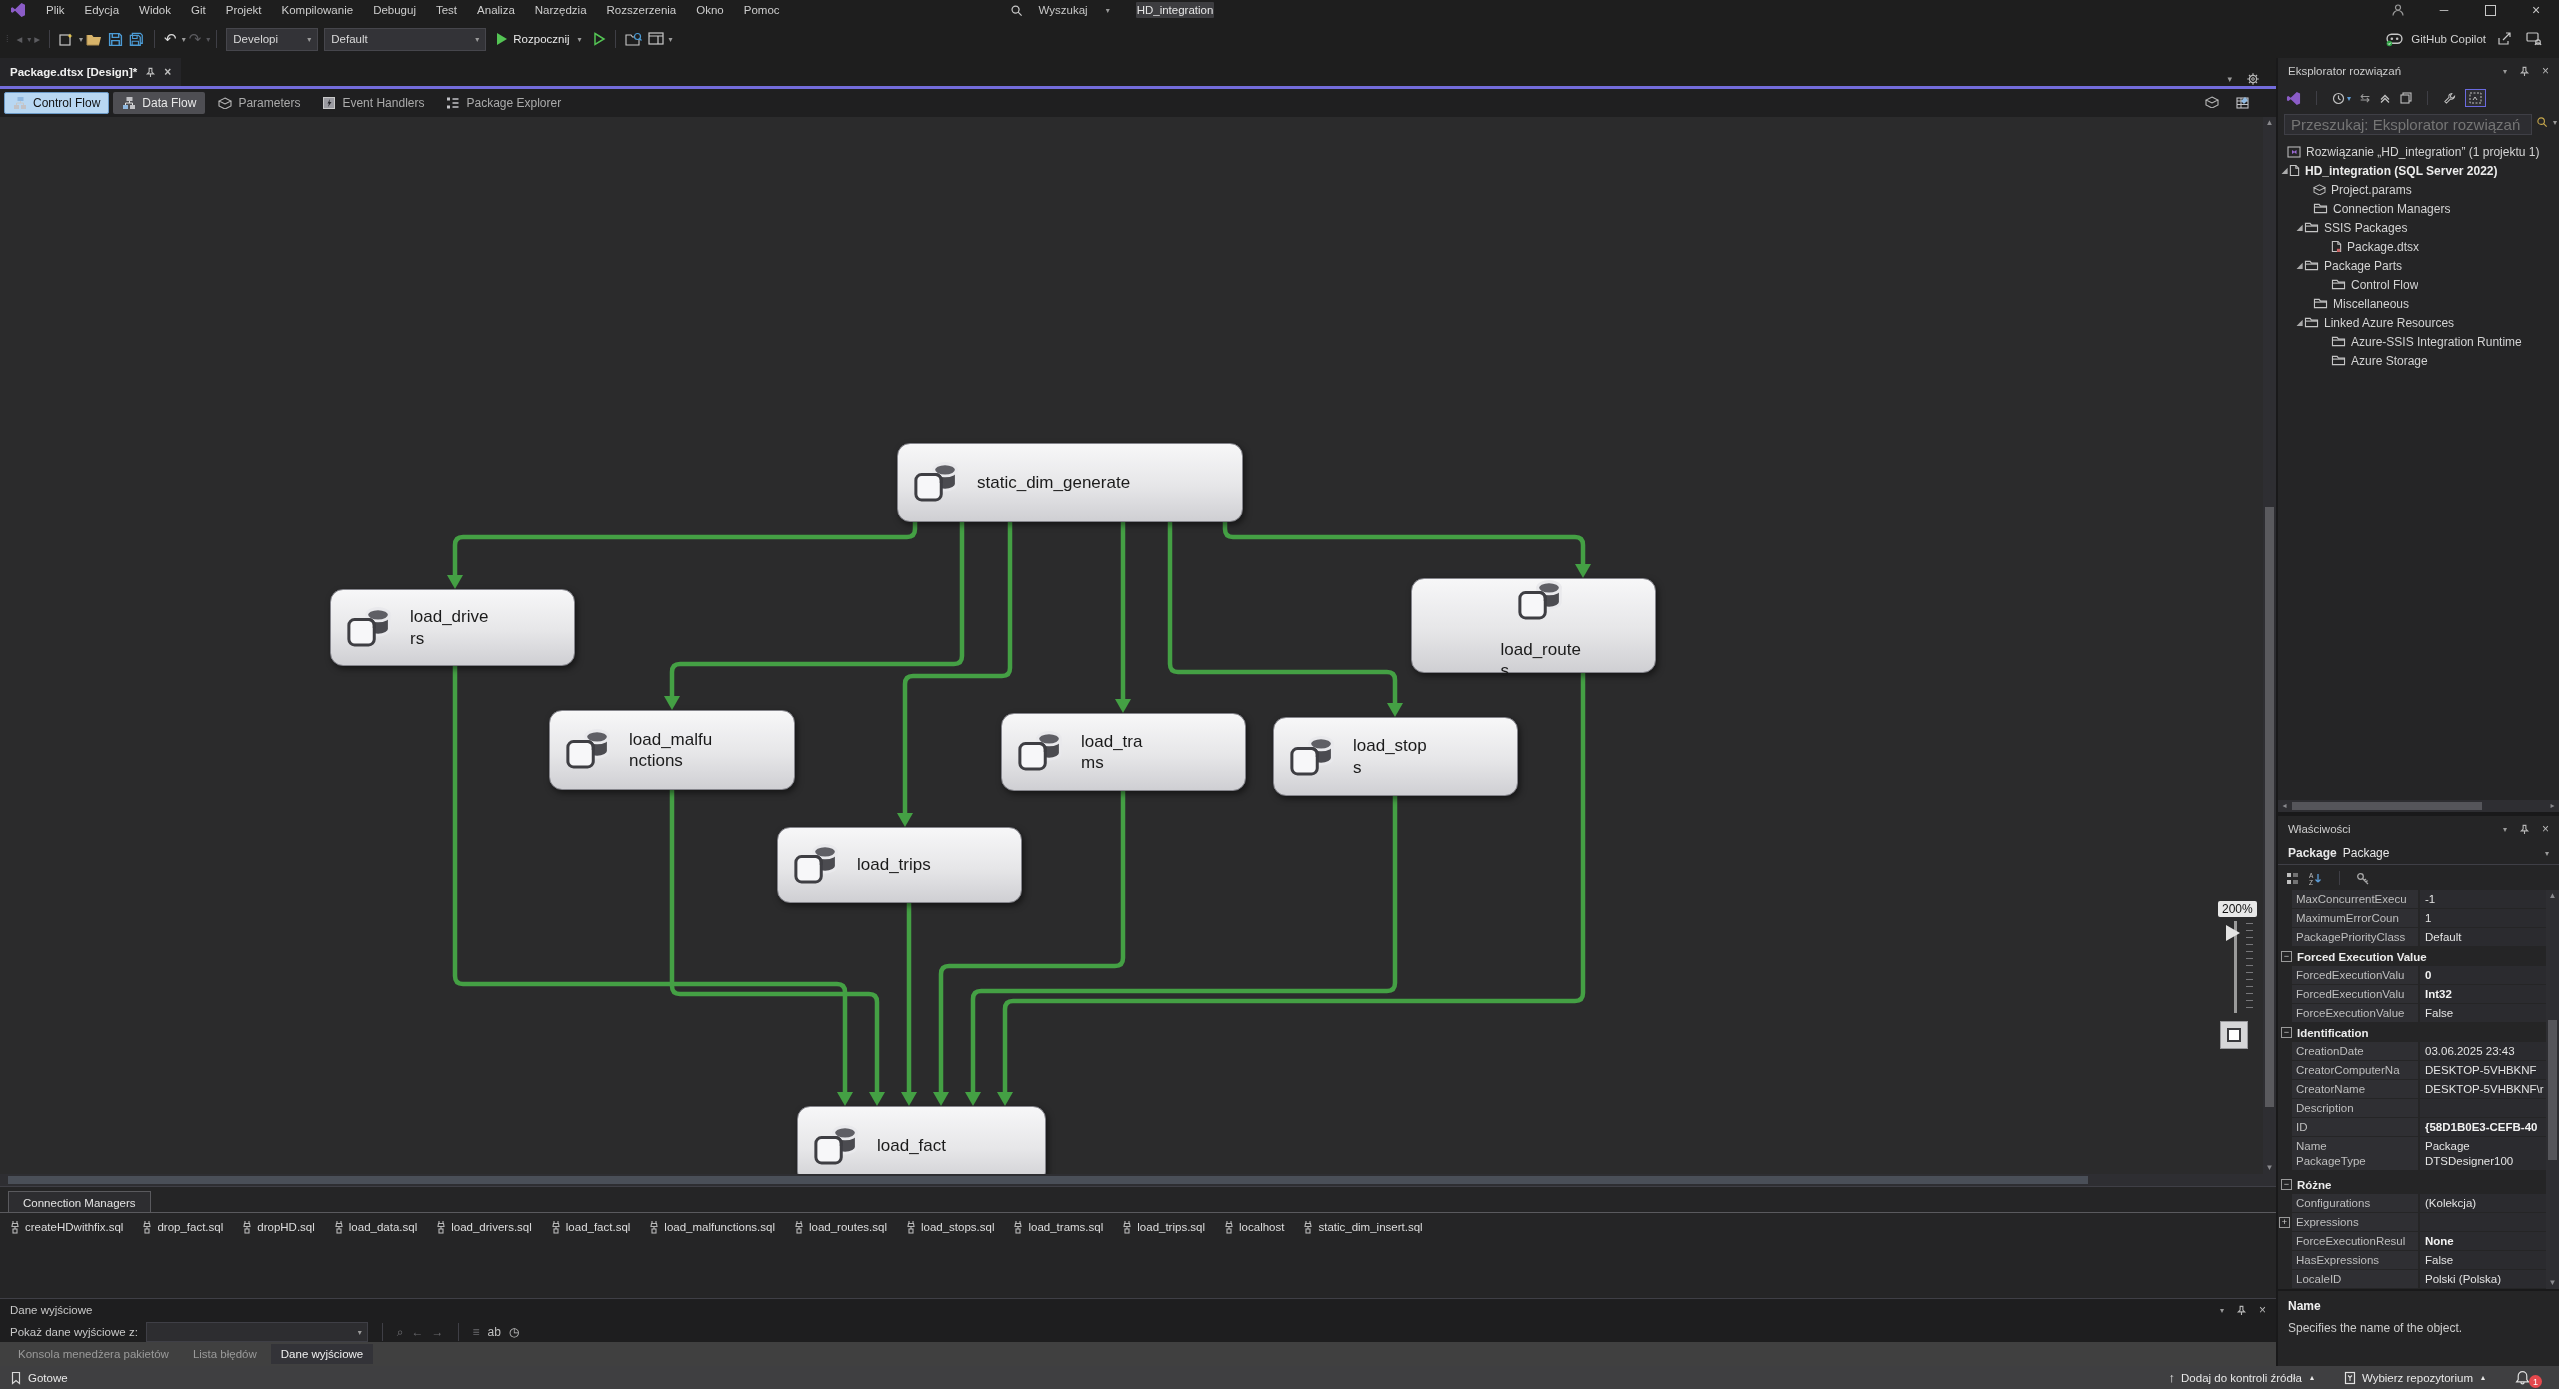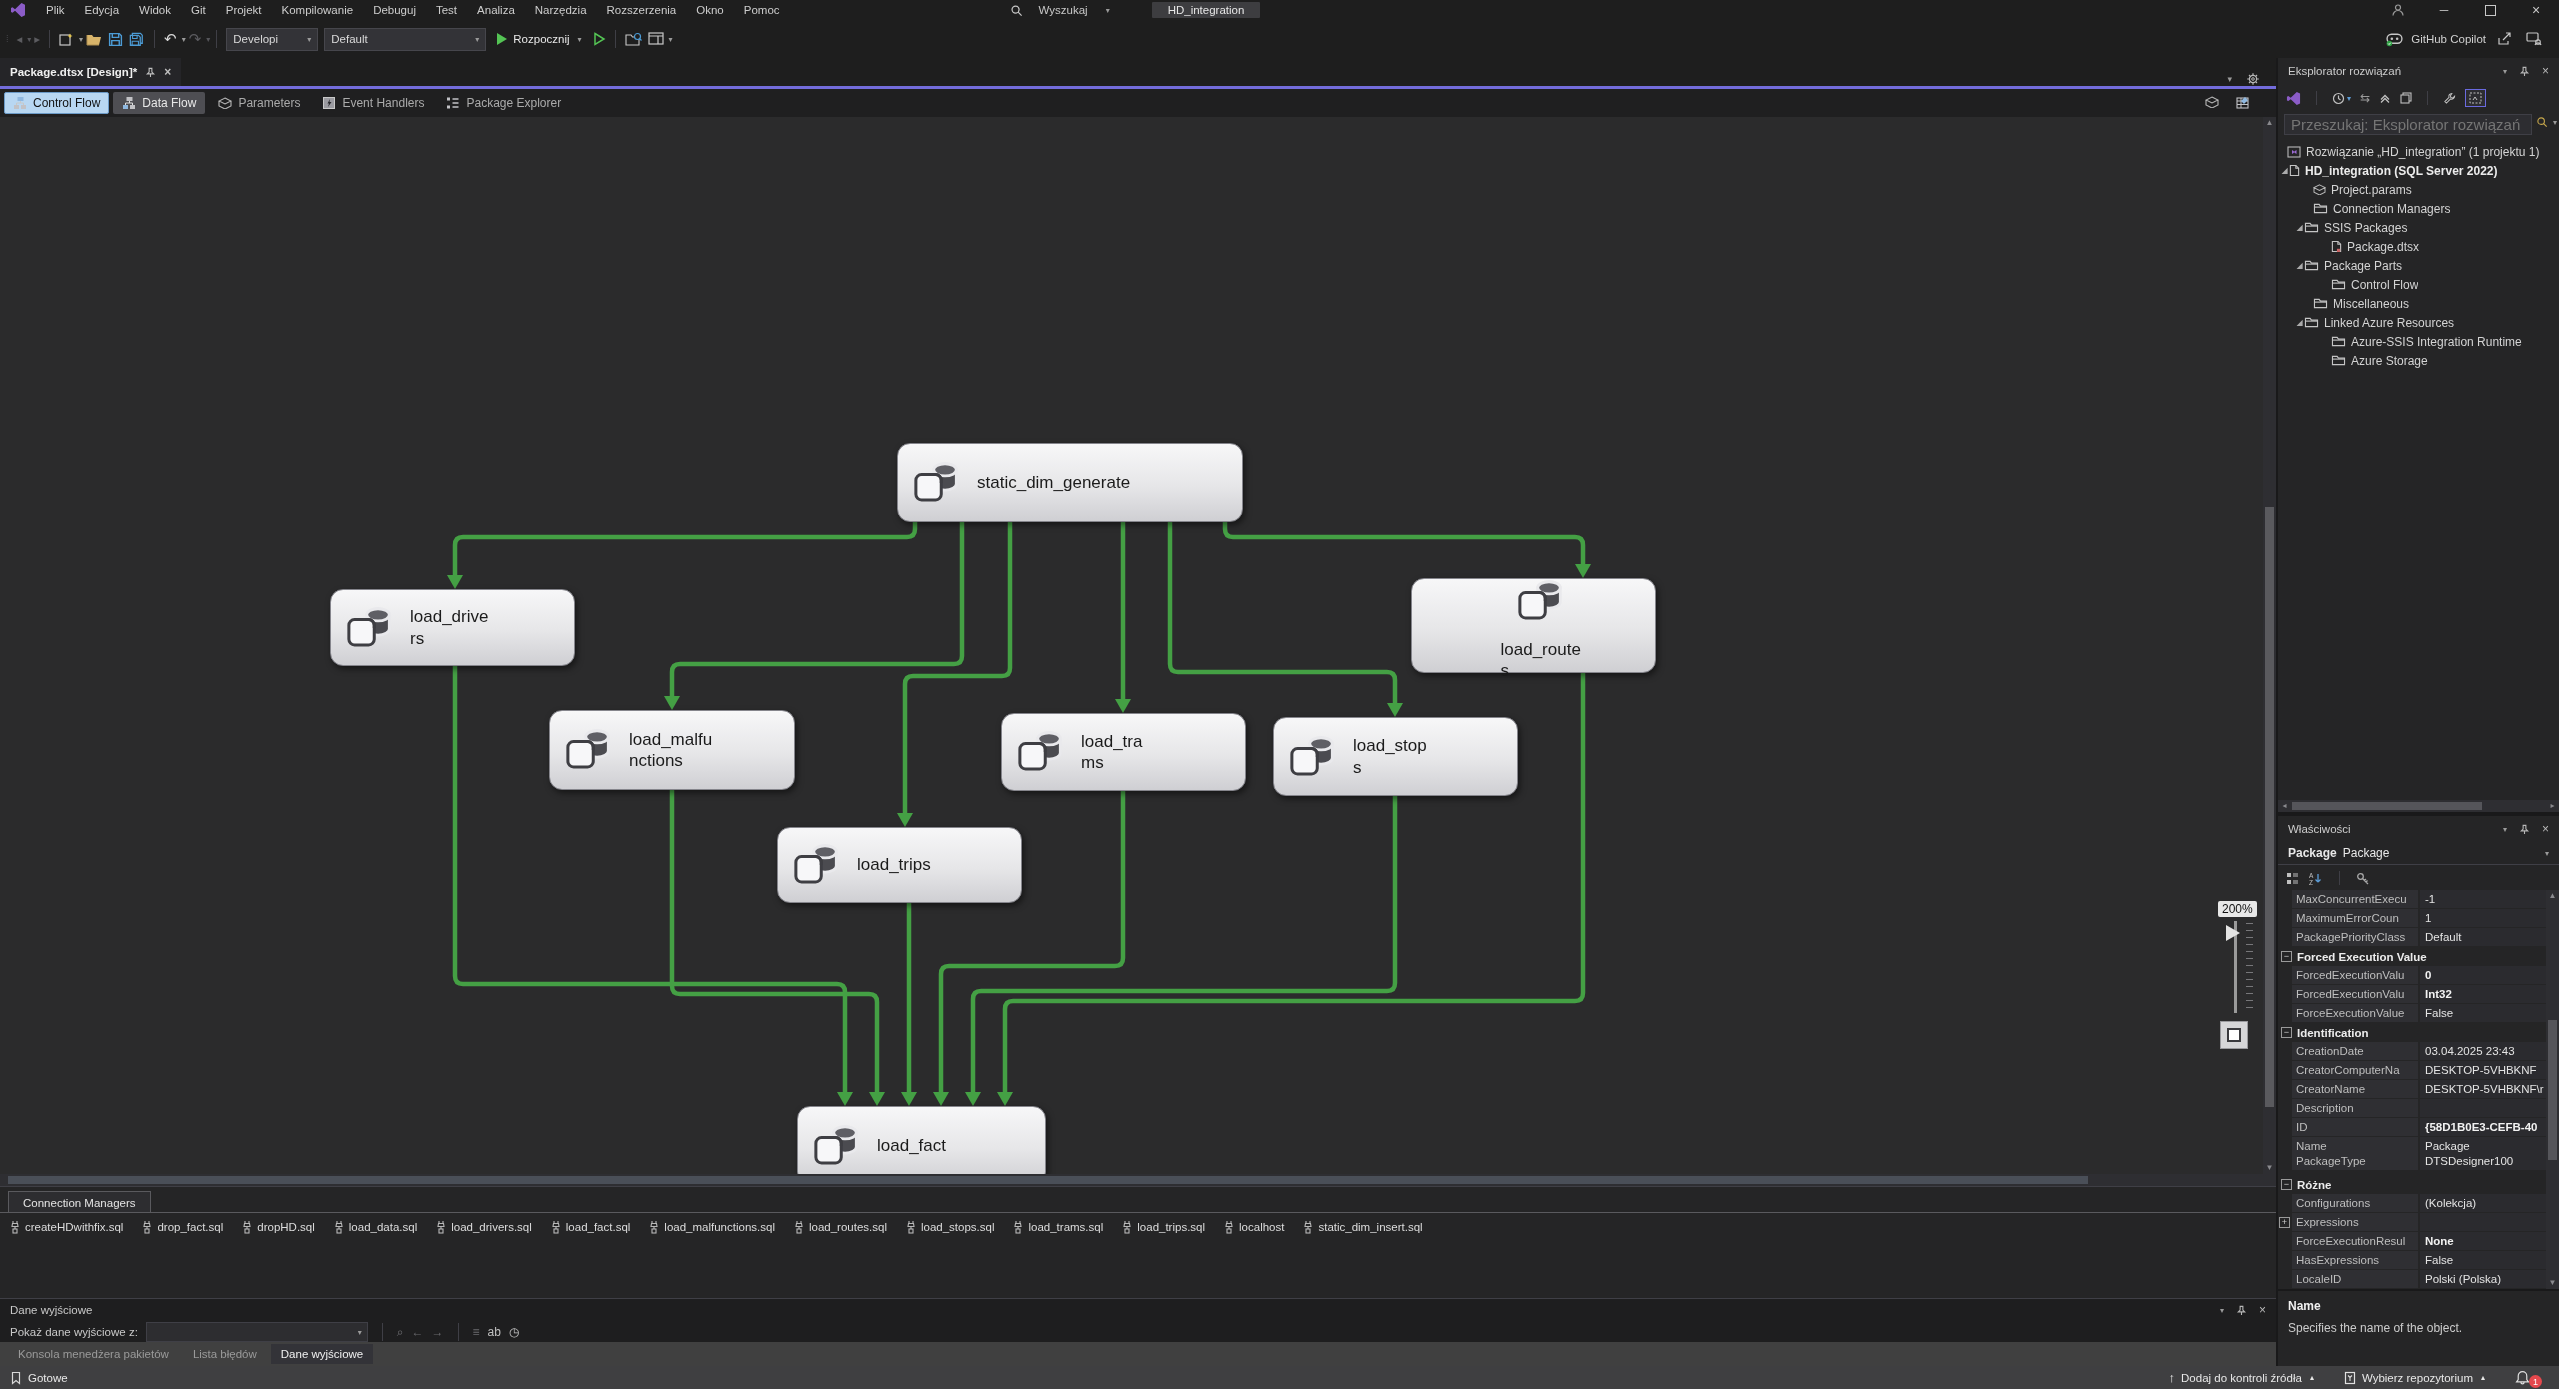--- a/index.html
+++ b/index.html
@@ -7,21 +7,21 @@
   #app{position:relative;width:2559px;height:1389px;background:#1E1E1E;overflow:hidden;font-size:11.5px;}
   .abs{position:absolute;}
   .sep{width:1px;height:18px;background:#3F3F46;margin:0 6px;}
   svg{display:block;}
   .glyph{font-size:10px;color:#9A9A9A;}
 
   
   #titlebar{left:0;top:0;width:2559px;height:20px;background:#1E1E1E;display:flex;align-items:center;justify-content:flex-end;}
   .menu-item{padding:0 10px;color:#CDCDCD;font-size:11.5px;line-height:20px;cursor:default;}
   #search-group{margin-left:220px;display:flex;align-items:center;gap:16px;color:#C8C8C8;}
-  #solution-badge{margin-left:42px;background:#3D3D40;color:#E6E6E6;padding:2px 16px;border-radius:1px;font-size:11.5px;}
+  #solution-badge{margin-left:26px;background:#3D3D40;color:#E6E6E6;padding:2px 1px;border-radius:1px;font-size:11.5px;}
   #win-controls{margin-left:auto;display:flex;align-items:center;}
   .winbtn{width:46px;height:20px;display:flex;align-items:center;justify-content:center;color:#C8C8C8;font-size:12px;}
   .maxbox{width:9px;height:9px;border:1px solid #C8C8C8;}
 
   
   #toolbar{left:0;top:20px;width:2559px;height:38px;background:#1E1E1E;display:flex;align-items:center;padding-left:6px;box-sizing:border-box;}
   .tbtn{display:flex;align-items:center;justify-content:center;height:24px;padding:0 3px;color:#C8C8C8;}
   .tbtn.dis{color:#5C5C60;}
   .caret{font-size:8px;color:#9A9A9A;margin-left:2px;}
   .caret.dis{color:#55555A;}
@@ -944,21 +944,21 @@
           <span class="pval">False</span>
           <span class="sbcol"></span>
         </div>
       <div class="prow cat" style="top:133px;">
           <span class="boxpm">−</span>
           <span>Identification</span>
         </div>
       <div class="prow" style="top:152px;">
           <span class="stripe"></span>
           <span class="pname">CreationDate</span>
-          <span class="pval">03.04.2025 23:43</span>
+          <span class="pval">03.06.2025 23:43</span>
           <span class="sbcol"></span>
         </div>
       <div class="prow" style="top:171px;">
           <span class="stripe"></span>
           <span class="pname">CreatorComputerNa</span>
           <span class="pval">DESKTOP-5VHBKNF</span>
           <span class="sbcol"></span>
         </div>
       <div class="prow" style="top:190px;">
           <span class="stripe"></span>

